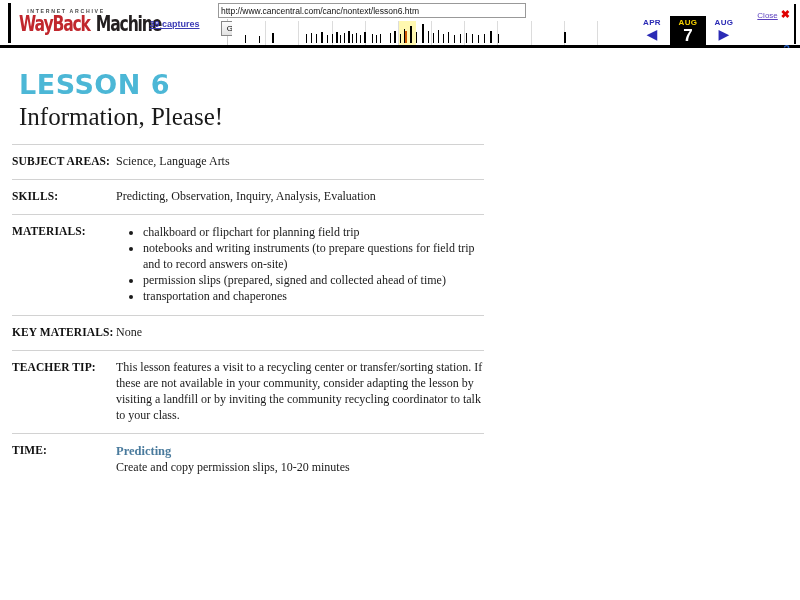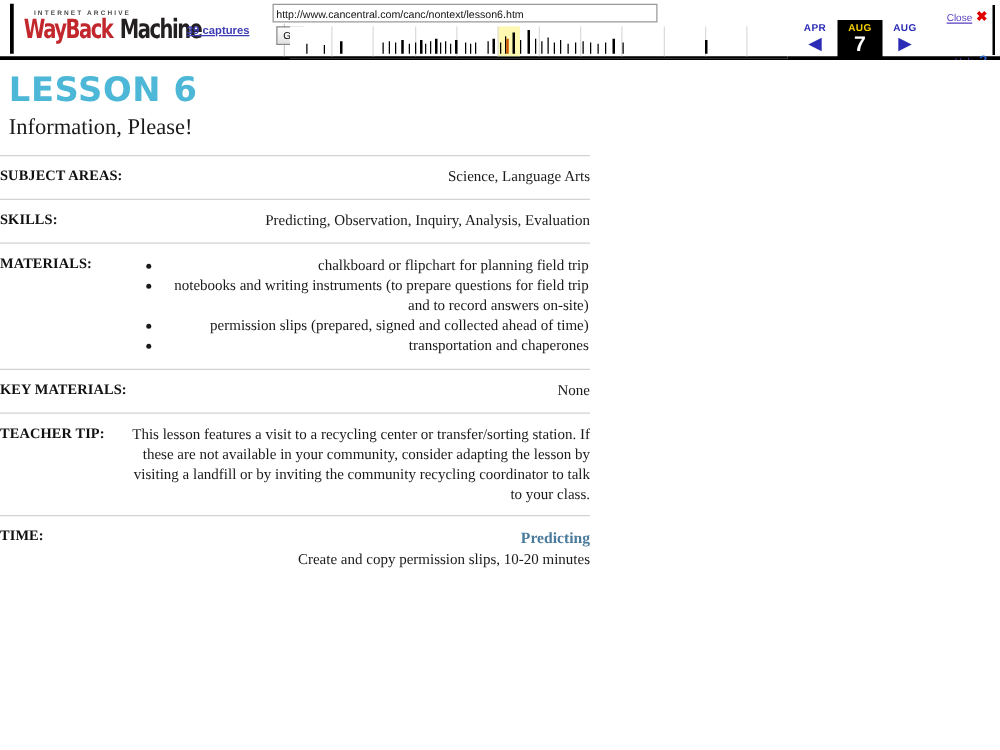--- a/index.html
+++ b/index.html
@@ -212,35 +212,35 @@
     font-weight: bold;
     margin-left: 3px;
   }
 
   
   #page {
     position: relative;
     width: 800px;
     height: 452px;
     background: #ffffff;
-    padding: 0;
+    padding: 12px;
     overflow: hidden;
   }
   #lesson-num {
     font-family: "DejaVu Sans", sans-serif;
     font-size: 27px;
     font-weight: bold;
     color: #4cb7d6;
     letter-spacing: .5px;
     margin: 11px 0 0 7px;
     line-height: 1.05;
   }
   #lesson-title {
     font-family: "Liberation Serif", serif;
-    font-size: 18px;
+    font-size: 25px;
     color: #1a1a1a;
     margin: 4px 0 12px 7px;
     line-height: 1.15;
   }
 
   table#lesson-table {
     width: 472px;
     margin-top: 12px;
     border-collapse: collapse;
     table-layout: fixed;
@@ -262,21 +262,20 @@
     line-height: 1.35;
     letter-spacing: .1px;
   }
   td.val {
     padding-left: 6px;
     padding-right: 2px;
     font-family: "Liberation Serif", serif;
     font-size: 12px;
     color: #1a1a1a;
     line-height: 1.33;
-    text-align: right;
   }
   td.val p { margin: 0; }
 
   ul.mat-list {
     margin: 1px;
     padding-left: 26px;
     list-style: disc;
   }
   ul.mat-list li {
     margin: 0 0 0 0;

